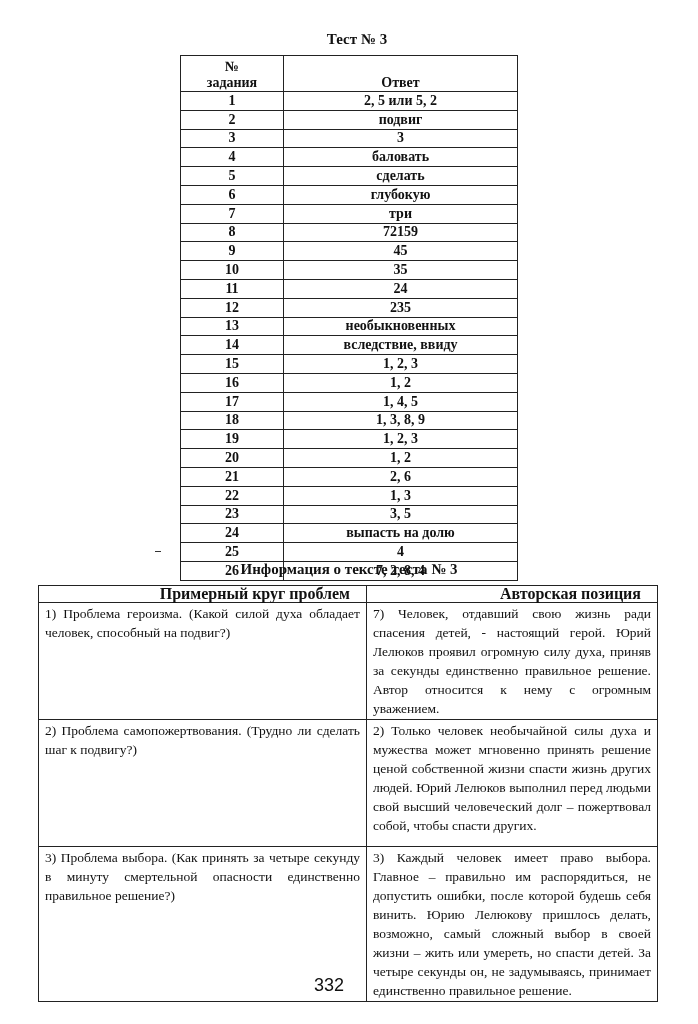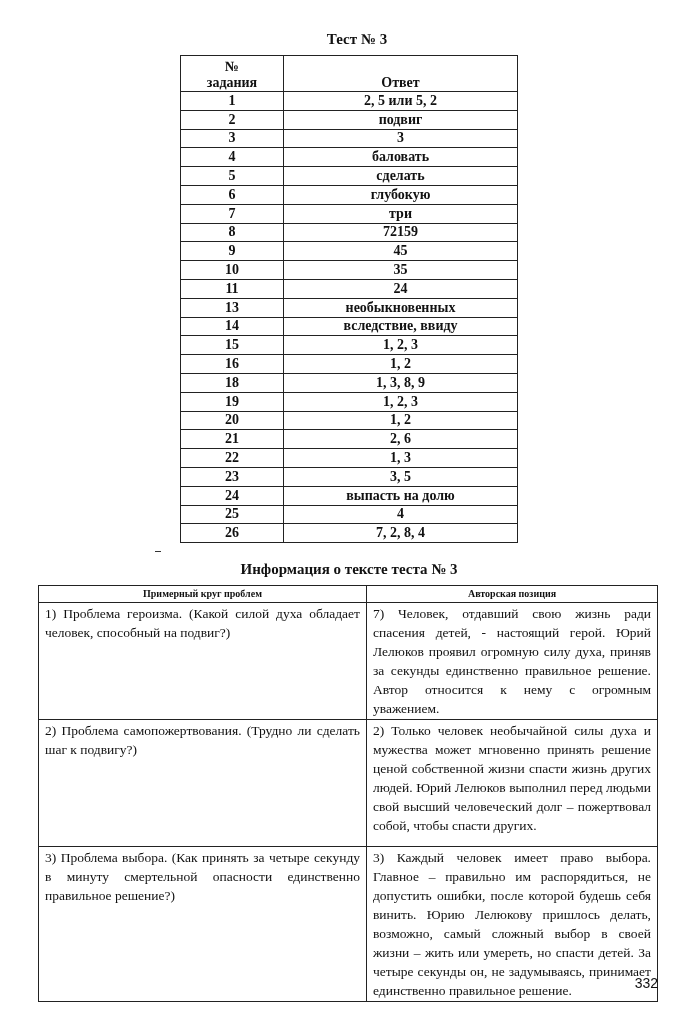--- a/index.html
+++ b/index.html
@@ -23,34 +23,34 @@
   table.answers .c1 { width: 102px; }
   .info-title {
     position: absolute; left: 0; width: 698px; top: 561px;
     text-align: center; font-weight: bold; font-size: 15px;
   }
   table.info {
     position: absolute; left: 38px; top: 585px; width: 620px;
     border-collapse: collapse; font-size: 13.5px; line-height: 19px;
   }
   table.info th {
-    border: 1.3px solid #222; font-weight: bold; font-size: 10px;
-    text-align: center; padding: 1px 16px; height: 14px; line-height: 14px;
+    border: 1.3px solid #222; font-weight: bold; font-size: 16px;
+    text-align: right; padding: 1px 16px; height: 14px; line-height: 14px;
   }
   table.info td {
     border: 1.3px solid #222; vertical-align: top; padding: 1px 6px 1px 6px;
     text-align: justify;
   }
   table.info .left { width: 295px; }
   table.info tr.r1 td { height: 83px; margin-left: 37px; }
   table.info tr.r2 td { height: 124px; }
   table.info tr.r3 td { height: 142px; }
   .page-num {
     position: absolute; left: 0; width: 658px; top: 975px;
-    text-align: right; font-family: "Liberation Sans", "DejaVu Sans", sans-serif; font-size: 14px;
+    text-align: center; font-family: "Liberation Sans", "DejaVu Sans", sans-serif; font-size: 18px;
   }
   .scan-mark { position: absolute; background: #333; }
 </style>
 </head>
 <body>
 
 <div class="title">Тест № 3</div>
 
 <table class="answers">
   <thead>
@@ -101,34 +101,42 @@
       </tr>
       <tr>
         <td class="c1">10</td>
         <td>35</td>
       </tr>
       <tr>
         <td class="c1">11</td>
         <td>24</td>
       </tr>
       <tr>
+        <td class="c1">12</td>
+        <td>235</td>
+      </tr>
+      <tr>
         <td class="c1">13</td>
         <td>необыкновенных</td>
       </tr>
       <tr>
         <td class="c1">14</td>
         <td>вследствие, ввиду</td>
       </tr>
       <tr>
         <td class="c1">15</td>
         <td>1, 2, 3</td>
       </tr>
       <tr>
         <td class="c1">16</td>
         <td>1, 2</td>
+      </tr>
+      <tr>
+        <td class="c1">17</td>
+        <td>1, 4, 5</td>
       </tr>
       <tr>
         <td class="c1">18</td>
         <td>1, 3, 8, 9</td>
       </tr>
       <tr>
         <td class="c1">19</td>
         <td>1, 2, 3</td>
       </tr>
       <tr>

